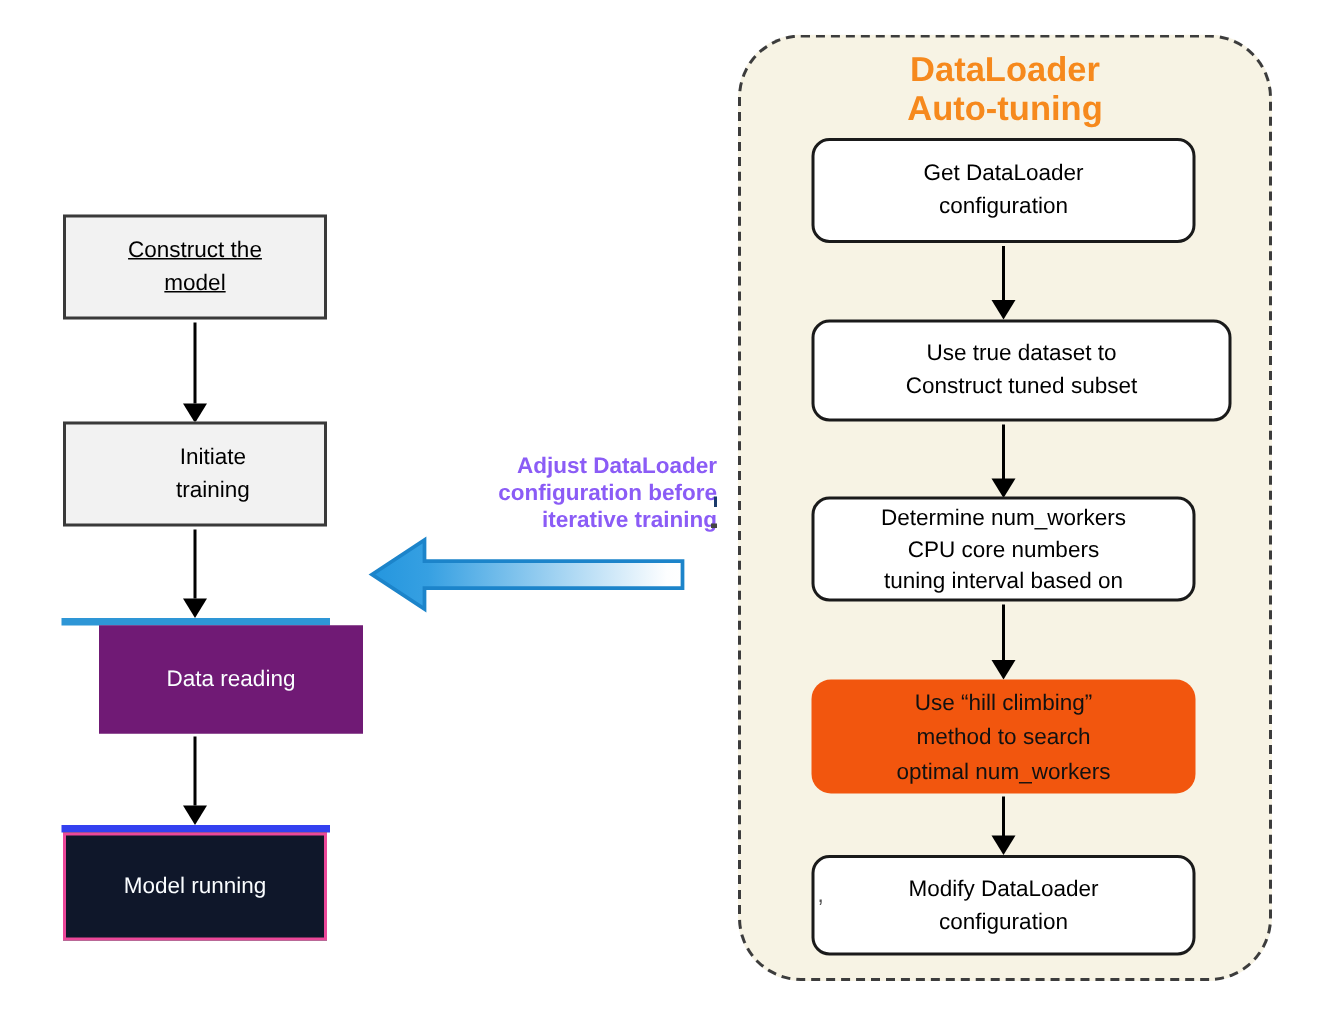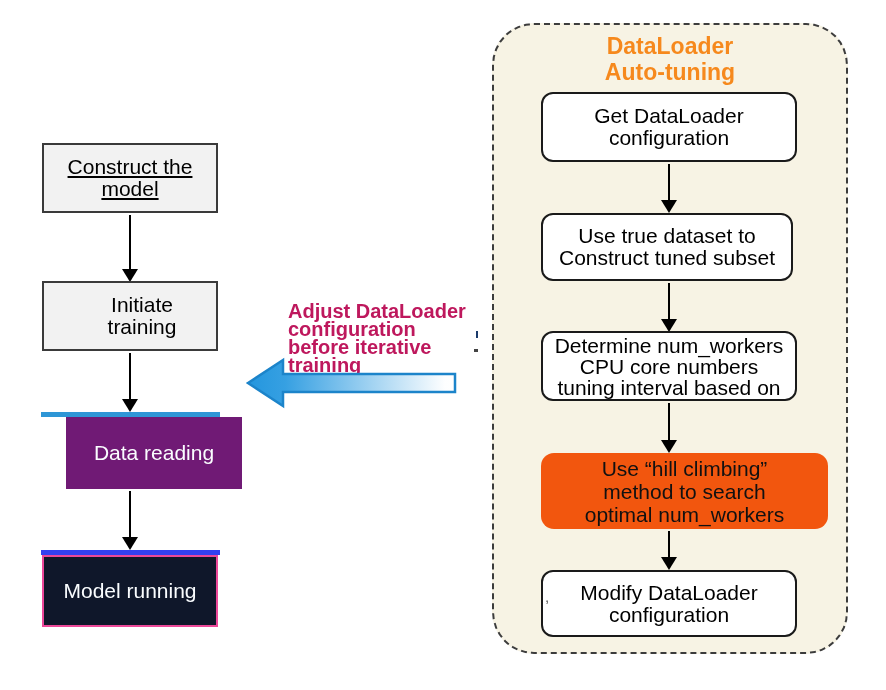--- a/index.html
+++ b/index.html
@@ -2,21 +2,21 @@
 <html><head>
 <meta charset="utf-8">
 <style>
   html,body{margin:0;padding:0;background:#ffffff;}
   .stage{
     position:relative;width:886px;height:690px;background:#ffffff;overflow:hidden;
     font-family:"Liberation Sans", sans-serif;color:#000;
   }
   .box{
     position:absolute;display:flex;flex-direction:column;justify-content:center;
-    align-items:center;text-align:center;font-size:21px;line-height:22px;
+    align-items:center;text-align:center;font-size:15px;line-height:22px;
     box-sizing:border-box;
   }
   .box span{display:block;}
   .gray{background:#F2F2F2;border:2px solid #3A3A3A;}
   .cyan{background:#701a75;border:2px solid #701a75;color:#FAFDFF;margin-left:24px;}
   .blue{background:#0f172a;border:2px solid #ec4899;color:#FAFDFF;}
   .rbox{background:#FFFFFF;border:2px solid #1A1A1A;border-radius:12px;}
   .orange-box{background:#F2560E;border-radius:13px;color:#111;}
   .strip{position:absolute;}
   .aline{position:absolute;width:2px;background:#000;}
@@ -28,22 +28,22 @@
   .panel{
     position:absolute;left:492px;top:23px;width:356px;height:631px;
     box-sizing:border-box;border:2px dashed #3C3C3C;border-radius:42px;
     background:#F7F3E4;
   }
   .panel-title{
     position:absolute;left:512px;top:33px;width:316px;text-align:center;
     font-size:23px;font-weight:bold;line-height:26px;color:#F6891D;
   }
   .caption{
-    position:absolute;left:288px;top:302px;width:190px;text-align:left;
-    font-size:20px;font-weight:bold;line-height:18px;color:#be185d;
+    position:absolute;left:288px;top:302px;width:190px;text-align:right;
+    font-size:15px;font-weight:bold;line-height:18px;color:#8b5cf6;
   }
   .stray{position:absolute;}
   .comma{
     position:absolute;left:545px;top:588px;font-size:15px;color:#555;
   }
 </style>
 </head>
 <body>
 
 <div class="stage">
@@ -106,38 +106,38 @@
   </div>
 
   <div class="box rbox" style="left:541px;top:92px;width:256px;height:70px;">
     <span>Get DataLoader</span>
     <span>configuration</span>
   </div>
 
   <div class="aline" style="left:668px;top:164px;height:37px;"></div>
   <div class="ahead" style="left:661px;top:200px;"></div>
 
-  <div class="box rbox" style="left:541px;top:213px;width:252px;height:68px;">
+  <div class="box rbox" style="left:541px;top:213px;width:280px;height:68px;">
     <span>Use true dataset to</span>
     <span>Construct tuned subset</span>
   </div>
 
   <div class="aline" style="left:668px;top:283px;height:37px;"></div>
   <div class="ahead" style="left:661px;top:319px;"></div>
 
   <div class="box rbox" style="left:541px;top:331px;width:256px;height:70px;line-height:21px;">
     <span>Determine num_workers</span>
     <span>CPU core numbers</span>
     <span>tuning interval based on</span>
   </div>
 
   <div class="aline" style="left:668px;top:403px;height:38px;"></div>
   <div class="ahead" style="left:661px;top:440px;"></div>
 
-  <div class="box orange-box" style="left:541px;top:453px;width:287px;height:76px;line-height:23px;">
+  <div class="box orange-box" style="left:541px;top:453px;width:256px;height:76px;line-height:23px;">
     <span>Use “hill climbing”</span>
     <span>method to search</span>
     <span>optimal num_workers</span>
   </div>
 
   <div class="aline" style="left:668px;top:531px;height:27px;"></div>
   <div class="ahead" style="left:661px;top:557px;"></div>
 
   <div class="box rbox" style="left:541px;top:570px;width:256px;height:67px;">
     <span>Modify DataLoader</span>

